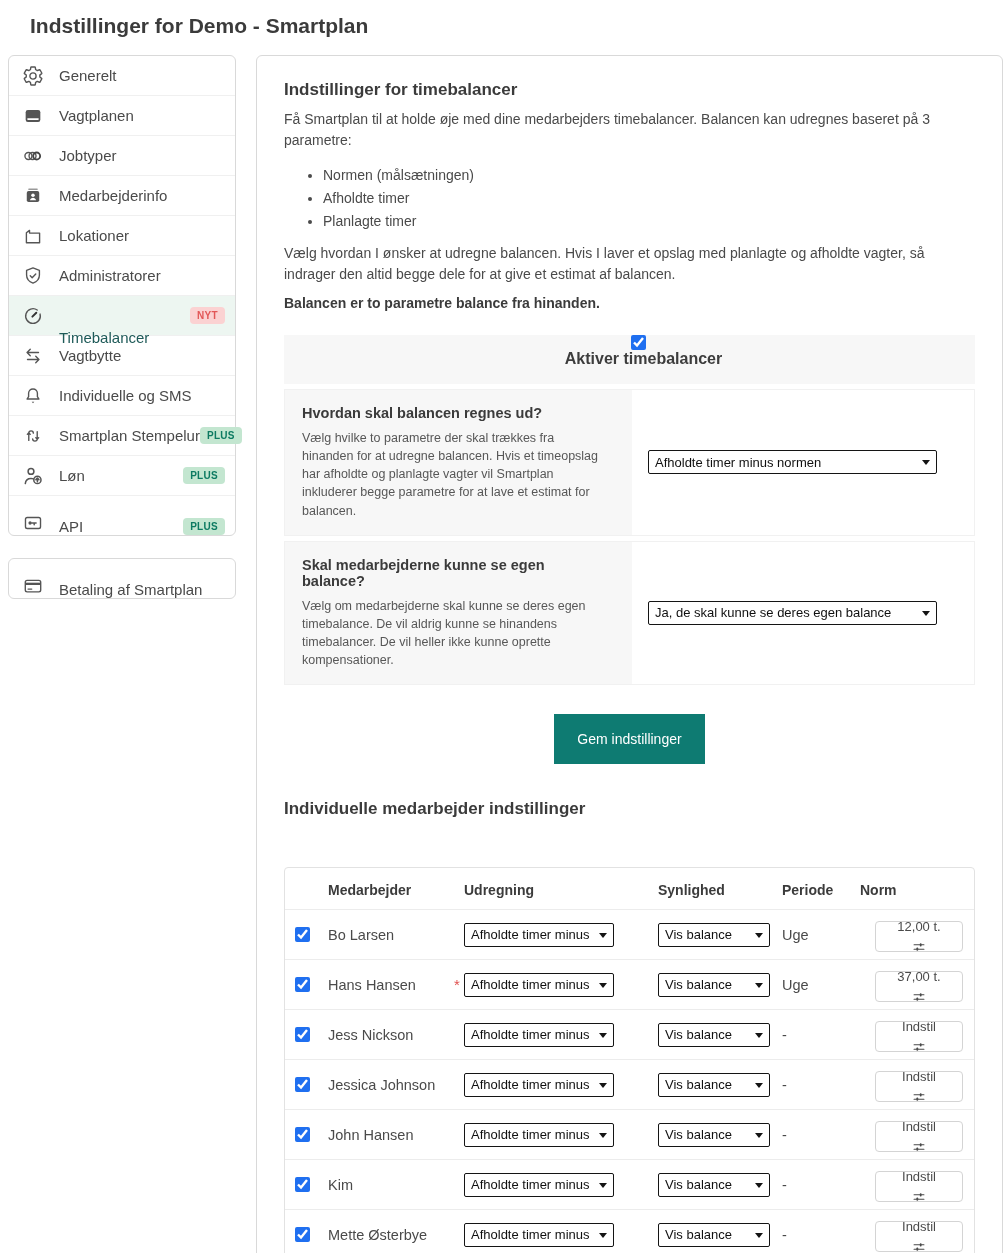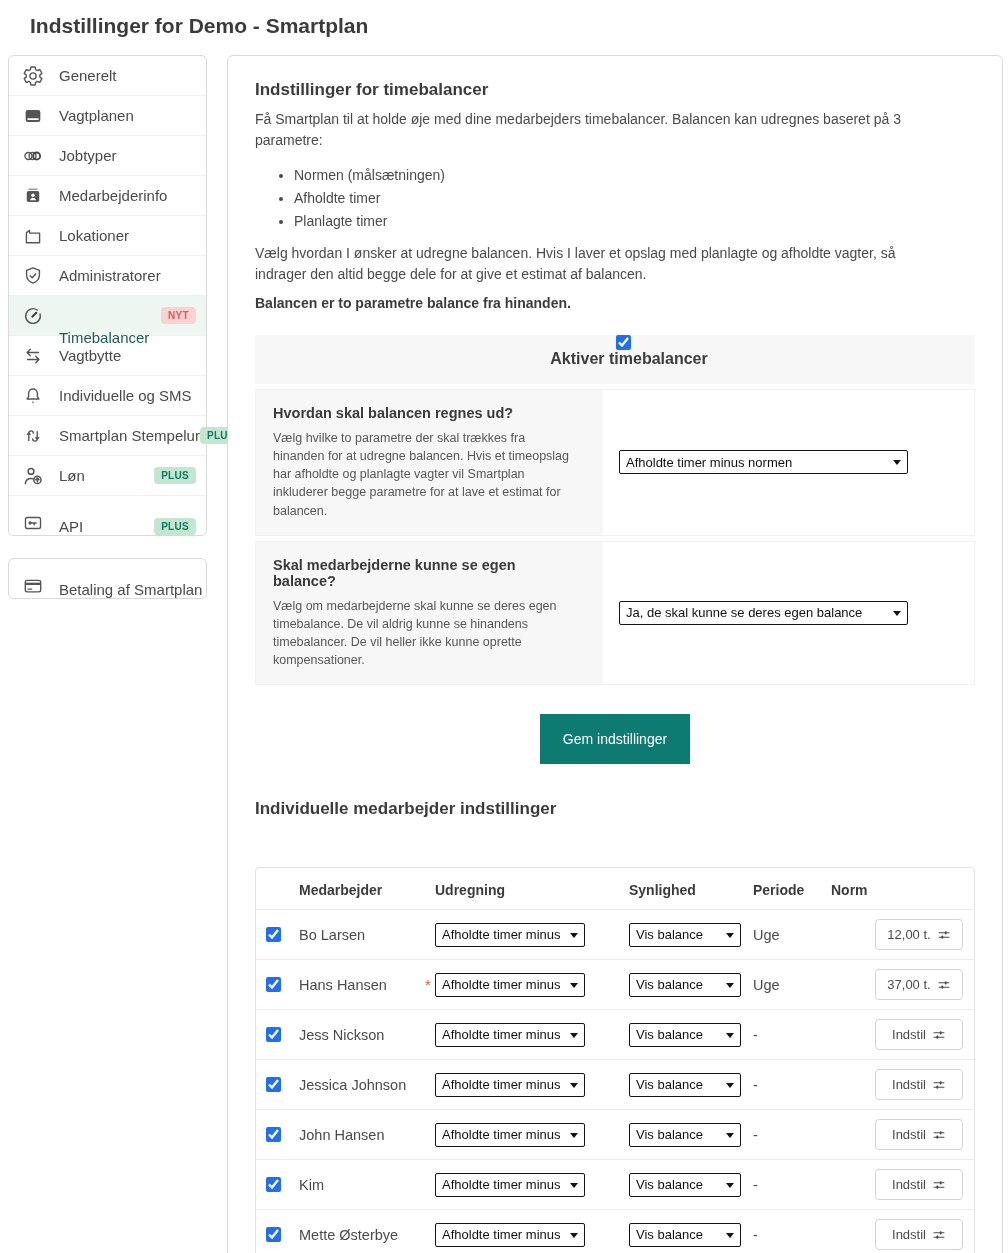--- a/index.html
+++ b/index.html
@@ -5,21 +5,21 @@
   html,body{margin:0;padding:0;}
   body{
     width:1008px; background:#ffffff; color:#4a4a4a;
     font-family:"Liberation Sans", sans-serif;
     -webkit-font-smoothing:antialiased;
   }
   .page-title{font-size:21px;font-weight:bold;color:#3b3b3b;margin:0;padding:14px 0 17px 30px;}
   .layout{display:flex;align-items:flex-start;gap:20px;padding:0 5px 8px 8px;}
 
   
-  aside{width:199px;flex:none;}
+  aside{width:228px;flex:none;}
   .card{background:#fff;border:1px solid #d9d9d9;border-radius:6px;box-sizing:border-box;}
   .side-item{display:flex;align-items:center;height:39px;padding:0 10px 0 12px;border-bottom:1px solid #f0f0f0;cursor:pointer;}
   .side-item:last-child{border-bottom:none;align-items:flex-end;}
   .side-item .icn{width:24px;height:24px;display:flex;align-items:center;justify-content:center;flex:none;}
   .side-item .lbl{margin-left:14px;font-size:15px;color:#4a4a4a;white-space:nowrap;}
   .side-item.active{background:#edf6f1;}
   .side-item.active .lbl{color:#1e5a58;margin-top:44px;}
   .badge{margin-left:auto;font-size:10px;font-weight:bold;padding:3px 7px;border-radius:4px;letter-spacing:.3px;}
   .badge-nyt{background:#fbd2d2;color:#e25757;}
   .badge-plus{background:#c3e6d0;color:#0d7a61;}
@@ -65,21 +65,21 @@
   .emp-table{border:1px solid #e2e2e2;border-radius:4px;margin-top:48px;}
   .t-head{display:grid;grid-template-columns:43px 136px 194px 124px 78px 1fr;padding:14px 0 11px;}
   .t-head .th{font-size:14px;font-weight:bold;color:#3b3b3b;}
   .t-row{display:grid;grid-template-columns:43px 136px 194px 124px 78px 1fr;align-items:center;height:49px;border-top:1px solid #ececec;}
   .cb-cell{padding-left:10px;display:flex;align-items:center;}
   .name-cell{font-size:14.5px;color:#4a4a4a;}
   .udr-cell{position:relative;display:flex;align-items:center;}
   .req{position:absolute;left:-10px;top:50%;transform:translateY(-54%);color:#e0514f;font-size:15px;}
   .per-cell{font-size:14.5px;color:#4a4a4a;}
   .norm-cell{text-align:right;padding-right:11px;}
-  .norm-btn{min-width:88px;height:31px;background:#fff;border:1px solid #d4d4d4;border-radius:4px;font-size:13px;color:#4a4a4a;font-family:inherit;display:inline-flex;align-items:center;justify-content:center;gap:6px;cursor:pointer;padding:0 10px;box-sizing:border-box;}
+  .norm-btn{min-width:88px;height:31px;background:#fff;border:1px solid #d4d4d4;border-radius:4px;font-size:13px;color:#4a4a4a;font-family:inherit;display:inline-flex;align-items:center;justify-content:center;gap:6px;cursor:pointer;padding:0 10px;box-sizing:border-box;flex-direction:column;}
   .icn-s{display:inline-flex;width:14px;height:14px;}
 </style>
 </head>
 <body>
 
 <h1 class="page-title">Indstillinger for Demo - Smartplan</h1>
 
 <div class="layout">
 
   <aside>

